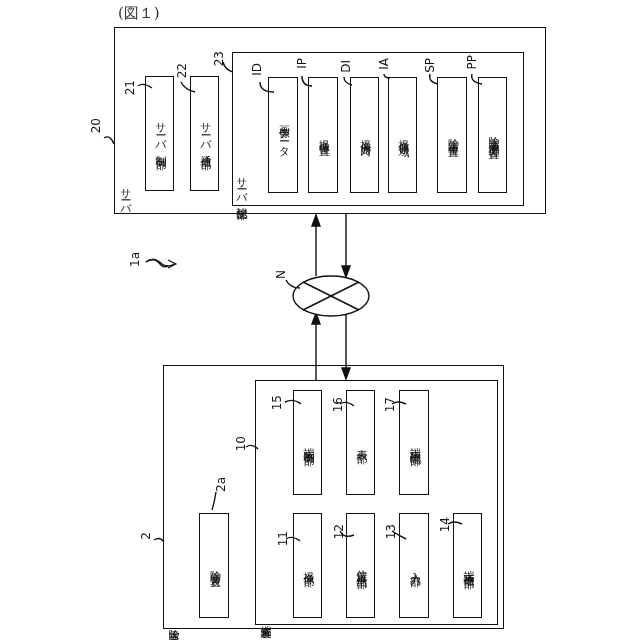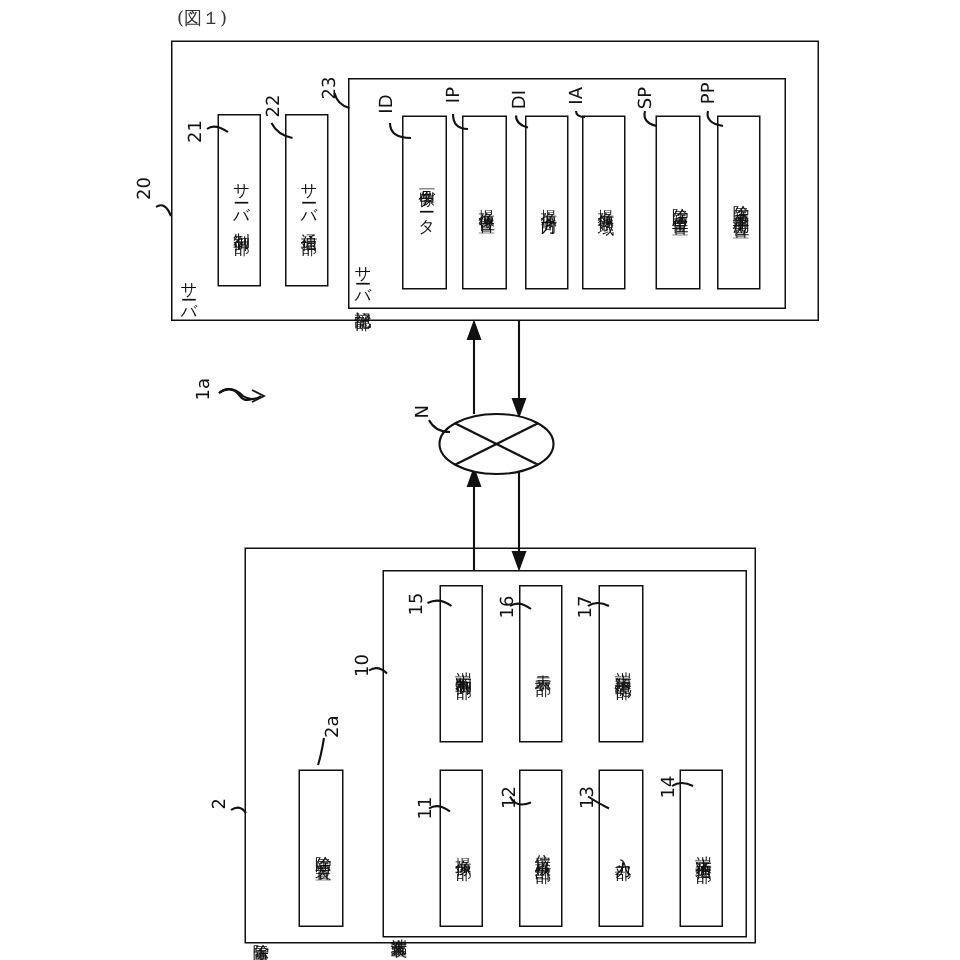--- a/index.html
+++ b/index.html
@@ -1,19 +1,19 @@
 <!DOCTYPE html>
 <html><head>
 <meta charset="utf-8">
 <style>
   html, body { margin:0; padding:0; background:#ffffff; }
   body { width:640px; height:640px; position:relative; overflow:hidden;
          font-family:"DejaVu Sans", sans-serif; color:#111; }
   .fig-label { position:absolute; left:118px; top:4px; font-family:"DejaVu Serif", serif;
-               font-size:12px; color:#333; }
+               font-size:15px; color:#333; }
   .box { position:absolute; border:1.6px solid #111; box-sizing:border-box; background:#fff; }
   .vlabel { position:absolute; writing-mode:vertical-rl; font-size:11px; line-height:1;
             letter-spacing:1px; white-space:nowrap; }
   .cell { display:flex; align-items:center; justify-content:center; }
   .cell span { writing-mode:vertical-rl; font-size:11px; letter-spacing:2px; white-space:nowrap; }
   .ref { position:absolute; font-size:12px; writing-mode:vertical-rl; transform:rotate(180deg);
          line-height:1; white-space:nowrap; }
   svg.overlay { position:absolute; left:0; top:0; width:640px; height:640px; pointer-events:none; }
 </style>
 </head>

